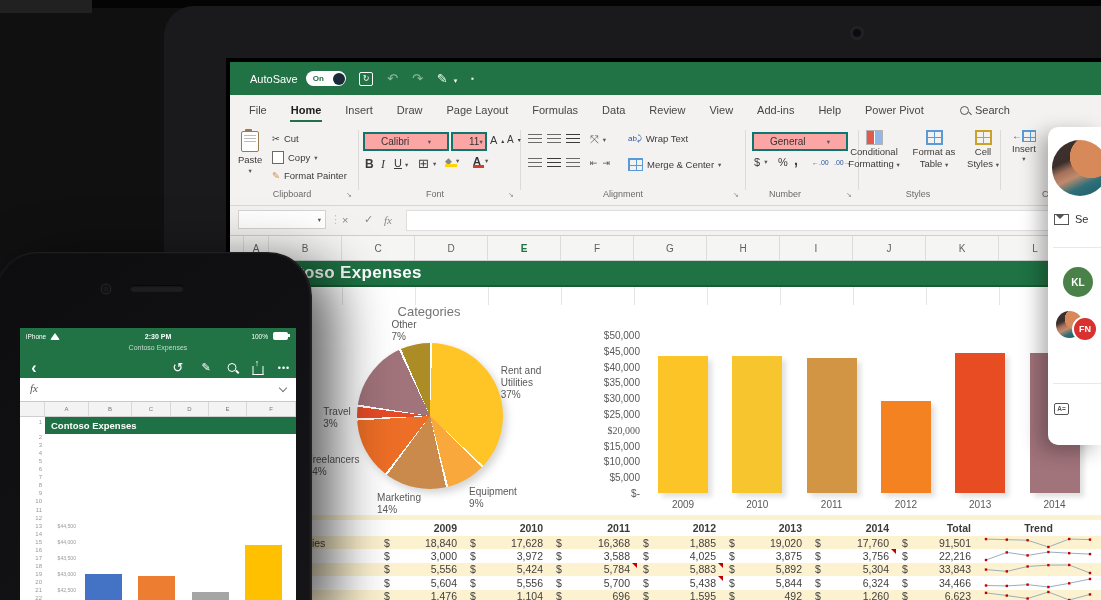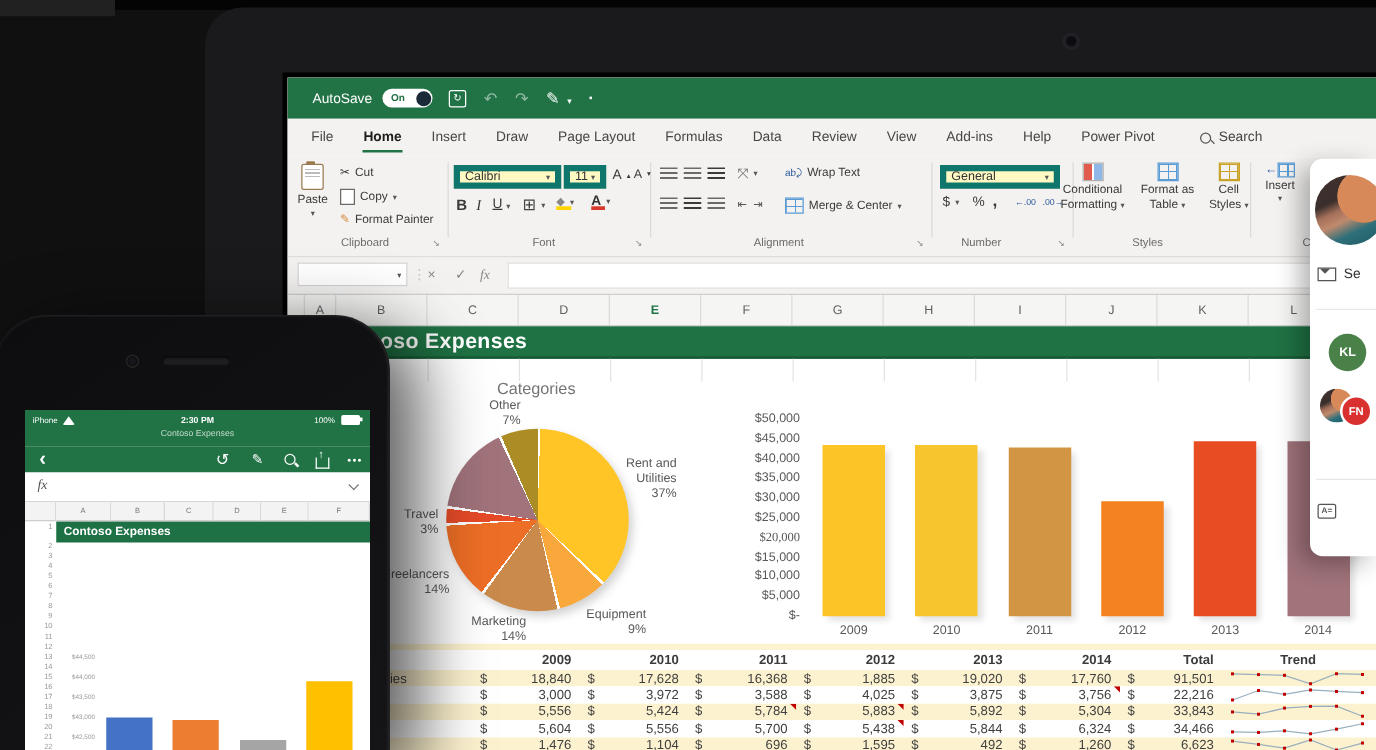--- a/index.html
+++ b/index.html
@@ -29,21 +29,21 @@
   .tab.active{color:#1d1c1b;font-weight:bold;border-bottom:2.5px solid #217346;padding-bottom:3.5px;}
   .searchbox{position:absolute;left:730px;top:0;height:30px;display:flex;align-items:center;gap:6px;color:#444;font-size:11px;}
   .mag{width:7px;height:7px;border:1.4px solid #555;border-radius:50%;position:relative;display:inline-block;}
   .mag:after{content:'';position:absolute;width:4px;height:1.4px;background:#555;transform:rotate(45deg);right:-3.5px;bottom:-1px;}
   
   .ribbon{height:80px;background:#f3f2f1;position:relative;border-bottom:1px solid #d8d6d4;font-size:9.5px;color:#3b3a39;}
   .gsep{position:absolute;top:5px;height:60px;width:1px;background:#dcdad8;}
   .glabel{position:absolute;top:64px;font-size:9px;color:#6b6a68;transform:translateX(-50%);white-space:nowrap;}
   .glaunch{position:absolute;top:66px;font-size:7px;color:#8a8886;}
   .rbtn{position:absolute;display:flex;align-items:center;gap:4px;white-space:nowrap;}
-  .combo{position:absolute;background:#fef9c3;border:5px solid #0f766e;display:flex;align-items:center;justify-content:space-between;padding:0 4px;box-sizing:border-box;font-size:10px;color:#333;}
+  .combo{position:absolute;background:#fca5a5;border:2px solid #0f766e;display:flex;align-items:center;justify-content:space-between;padding:0 16px;box-sizing:border-box;font-size:10px;color:#333;}
   .dar{font-size:6.5px;color:#555;}
   .clipico{width:16px;height:19px;border:1.6px solid #9a7b4f;border-radius:2px;position:relative;background:#fff;}
   .clipico:before{content:'';position:absolute;left:3px;top:-3px;width:7px;height:3px;background:#9a7b4f;border-radius:1px;}
   .clipico:after{content:'';position:absolute;left:2px;top:3px;right:2px;height:9px;background:repeating-linear-gradient(#bbb 0 1px,transparent 1px 3px);}
   .copyico{width:10px;height:11px;border:1.2px solid #6b6a68;position:relative;background:#fff;}
   .copyico:before{content:'';position:absolute;left:2.5px;top:-3.5px;width:9px;height:11px;border:1.2px solid #6b6a68;background:#f3f2f1;z-index:-1;}
   .bars{width:14px;height:10px;background:repeating-linear-gradient(#6b6a68 0 1.4px,transparent 1.4px 4px);}
   .minigrid{width:15px;height:13px;border:1px solid #5b9bd5;background:
      repeating-linear-gradient(#5b9bd5 0 1px,transparent 1px 6px),
      repeating-linear-gradient(90deg,#5b9bd5 0 1px,transparent 1px 7px);}
@@ -59,21 +59,21 @@
   
   .colheads{height:24px;background:#f5f5f4;border-bottom:1px solid #cfcfcf;display:flex;}
   .ch{border-right:1px solid #dcdcdc;display:flex;align-items:center;justify-content:center;font-size:10px;color:#5f5f5f;box-sizing:border-box;}
   
   .sheet{position:relative;height:342px;background:#fff;}
   .sheettitle{position:absolute;left:0;top:0;width:871px;height:26px;background:#1f7244;color:#fff;display:flex;align-items:center;border-bottom:2px solid #185c36;box-sizing:border-box;}
   .sheettitle span{font-size:17px;font-weight:bold;letter-spacing:.3px;margin-left:34px;white-space:nowrap;}
   .gstub{position:absolute;top:26px;height:18px;width:1px;background:#e4e4e4;}
   .pietitle{position:absolute;transform:translate(-50%,-50%);font-size:13px;color:#757575;}
   .pie{position:absolute;border-radius:50%;filter:drop-shadow(3px 4px 4px rgba(0,0,0,.18));}
-  .pielbl{position:absolute;transform:translate(-50%,-50%);font-size:10px;color:#595959;text-align:right;white-space:pre-line;line-height:1.18;}
+  .pielbl{position:absolute;transform:translate(-50%,-50%);font-size:10px;color:#595959;text-align:left;white-space:pre-line;line-height:1.18;}
   .ytick{position:absolute;width:80px;text-align:right;font-size:10px;color:#595959;transform:translateY(-50%);}
   .bar{position:absolute;box-shadow:4px 4px 5px rgba(0,0,0,.12);}
   .catlbl{position:absolute;transform:translateX(-50%);font-size:10px;color:#595959;}
   
   .etrow{position:absolute;left:2px;width:869px;display:flex;}
   .etcell{position:relative;display:flex;align-items:center;box-sizing:border-box;font-size:10.5px;color:#3f3f3f;overflow:hidden;}
   .etcell .d{margin-left:6px;}
   .etcell .v{margin-left:auto;margin-right:7px;}
   .ethead .etcell{font-weight:bold;color:#3b3b3b;}
   .flag{position:absolute;right:0;top:0;width:0;height:0;border-top:5px solid #c00000;border-left:5px solid transparent;}

